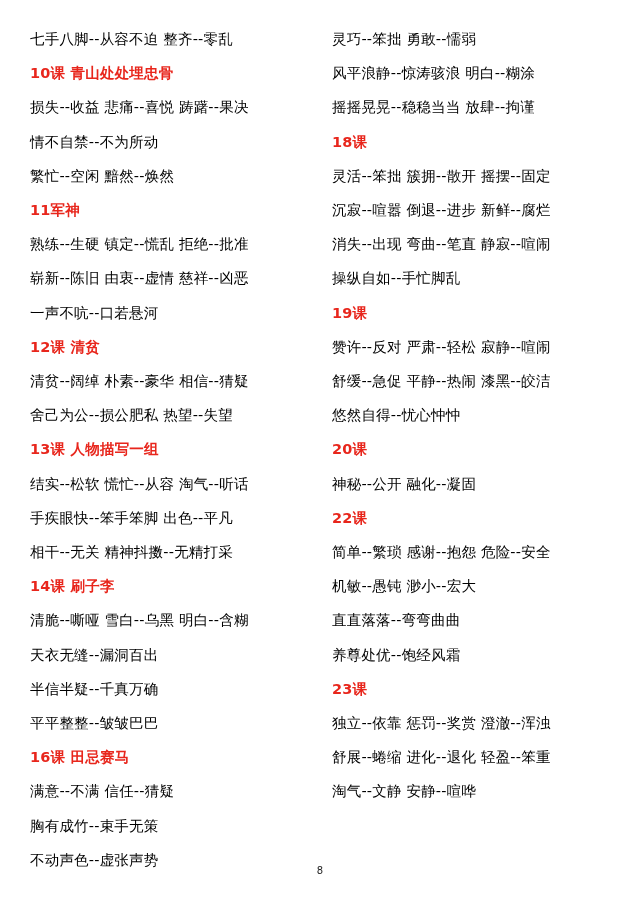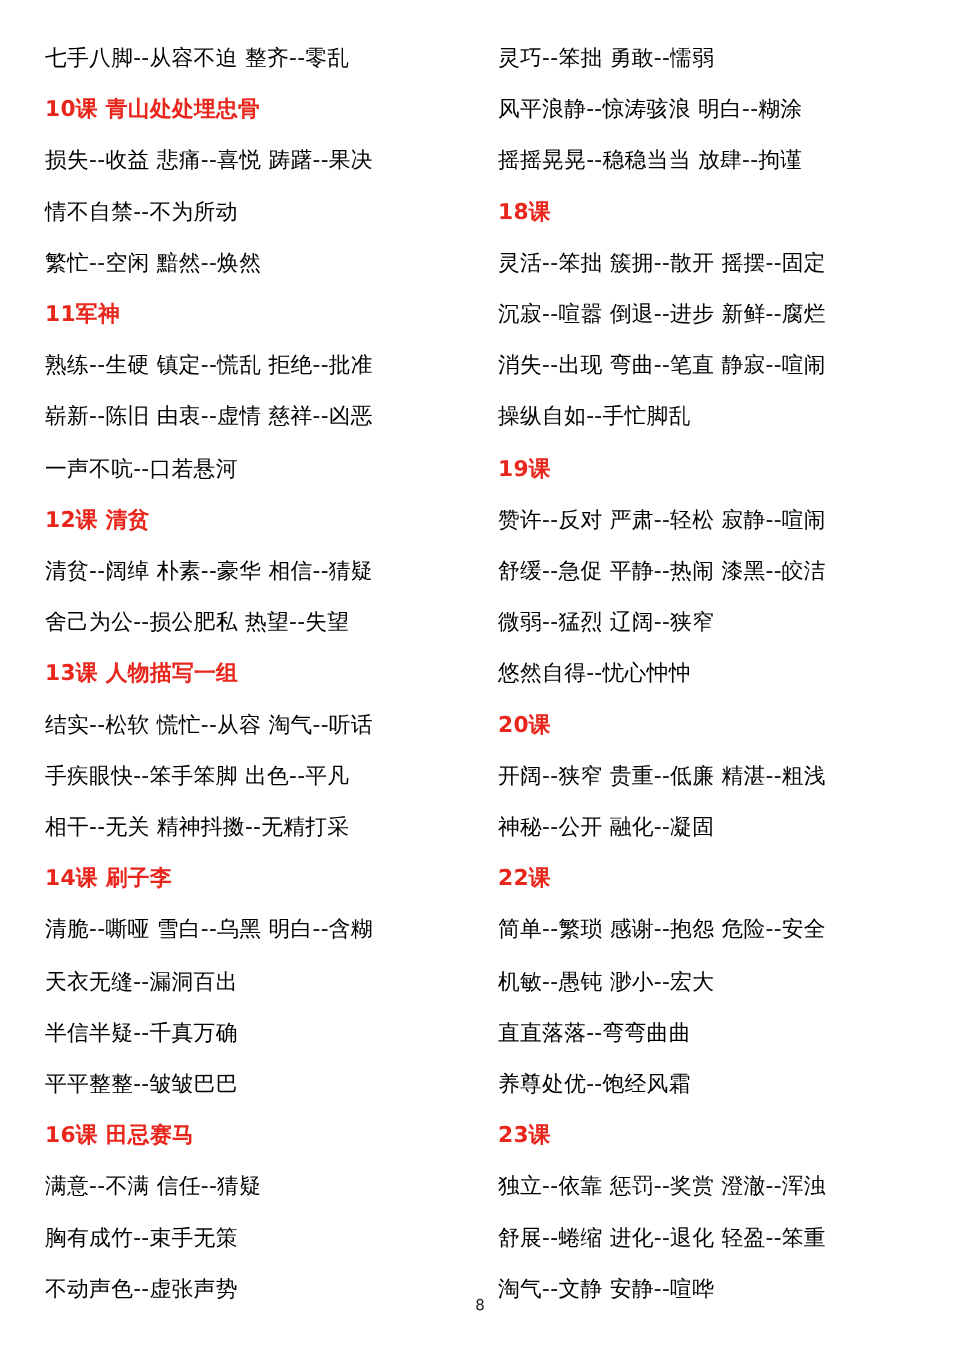--- a/index.html
+++ b/index.html
@@ -97,24 +97,22 @@
       <div class="line">风平浪静--惊涛骇浪  明白--糊涂</div>
       <div class="line">摇摇晃晃--稳稳当当  放肆--拘谨</div>
       <div class="line heading">18课</div>
       <div class="line">灵活--笨拙  簇拥--散开  摇摆--固定</div>
       <div class="line">沉寂--喧嚣  倒退--进步  新鲜--腐烂</div>
       <div class="line">消失--出现  弯曲--笔直  静寂--喧闹</div>
       <div class="line">操纵自如--手忙脚乱</div>
       <div class="line heading">19课</div>
       <div class="line">赞许--反对  严肃--轻松  寂静--喧闹</div>
       <div class="line">舒缓--急促  平静--热闹  漆黑--皎洁</div>
-      <div class="line">微弱--猛烈  辽阔--狭窄</div>
       <div class="line">悠然自得--忧心忡忡</div>
       <div class="line heading">20课</div>
-      <div class="line">开阔--狭窄  贵重--低廉  精湛--粗浅</div>
       <div class="line">神秘--公开  融化--凝固</div>
       <div class="line heading">22课</div>
       <div class="line">简单--繁琐  感谢--抱怨  危险--安全</div>
       <div class="line">机敏--愚钝  渺小--宏大</div>
       <div class="line">直直落落--弯弯曲曲</div>
       <div class="line">养尊处优--饱经风霜</div>
       <div class="line heading">23课</div>
       <div class="line">独立--依靠  惩罚--奖赏  澄澈--浑浊</div>
       <div class="line">舒展--蜷缩  进化--退化  轻盈--笨重</div>
       <div class="line">淘气--文静  安静--喧哗</div>

